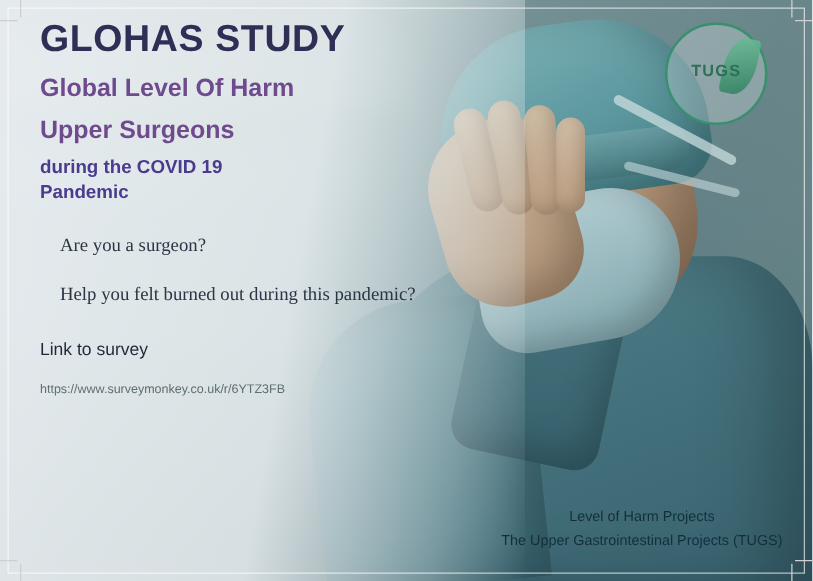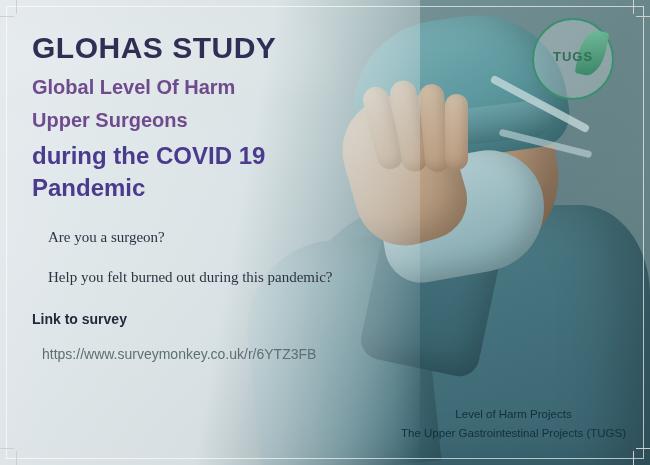--- a/index.html
+++ b/index.html
@@ -171,41 +171,41 @@
   .cm-tl-h { left: 0; top: 16px; width: 14px; height: 1px; }
   .cm-tl-v { left: 16px; top: 0; width: 1px; height: 14px; }
   .cm-tr-h { right: 0; top: 16px; width: 14px; height: 1px; }
   .cm-tr-v { right: 16px; top: 0; width: 1px; height: 14px; }
   .cm-bl-h { left: 0; bottom: 16px; width: 14px; height: 1px; }
   .cm-bl-v { left: 16px; bottom: 0; width: 1px; height: 14px; }
   .cm-br-h { right: 0; bottom: 16px; width: 14px; height: 1px; }
   .cm-br-v { right: 16px; bottom: 0; width: 1px; height: 14px; }
 
   
-  .content { position: absolute; left: 32px; top: 32px; width: 400px; }
+  .content { position: absolute; left: 32px; top: 16px; width: 400px; }
 
   .title {
     font-size: 30px;
     font-weight: bold;
     color: #2f2f55;
     letter-spacing: 0.5px;
     margin: 0 0 10px 0;
     line-height: 1.05;
   }
   .subtitle {
     margin: 4px 0 6px 0;
     font-size: 20px;
     font-weight: bold;
     color: #6f4b8e;
     line-height: 1.35;
     width: 300px;
   }
   .subtitle-line3 {
     margin: 0;
-    font-size: 24px;
+    font-size: 15px;
     font-weight: bold;
     color: #4b3b8f;
     line-height: 1.35;
   }
 
   .question {
     font-family: "Liberation Serif", serif;
     font-size: 15px;
     color: #2c3443;
     margin: 16px;
@@ -226,28 +226,28 @@
     margin: 4px 0 0 0;
     font-size: 13.5px;
     color: #1f2a38;
     line-height: 1.45;
     width: 400px;
   }
 
   .linkblock { margin-top: 22px; }
   .link-label {
     font-size: 14px;
-    font-weight: bold;
+    font-weight: normal;
     color: #1f2a38;
     margin: 0 0 19px 0;
   }
   .link-url {
-    font-size: 14px;
+    font-size: 10px;
     color: #5c6f72;
-    margin: 10px;
+    margin: 0;
   }
 
   
   .credits {
     position: absolute;
     right: 24px;
     bottom: 22px;
     text-align: center;
     color: #12303c;
     font-size: 11.5px;

